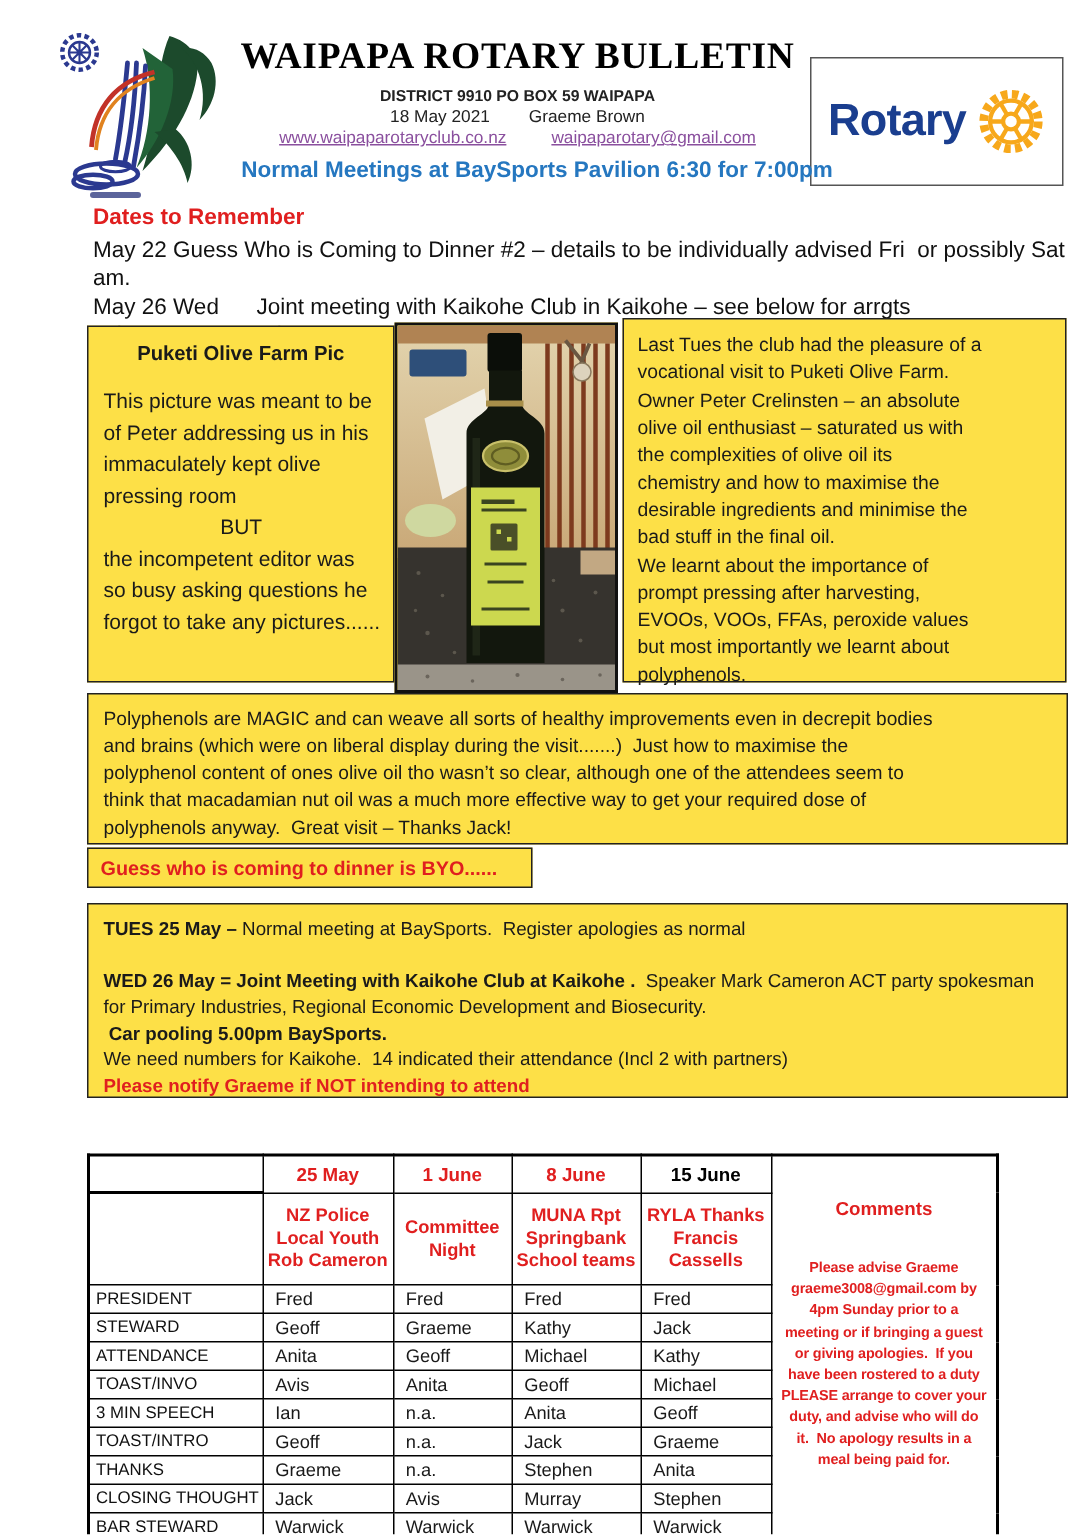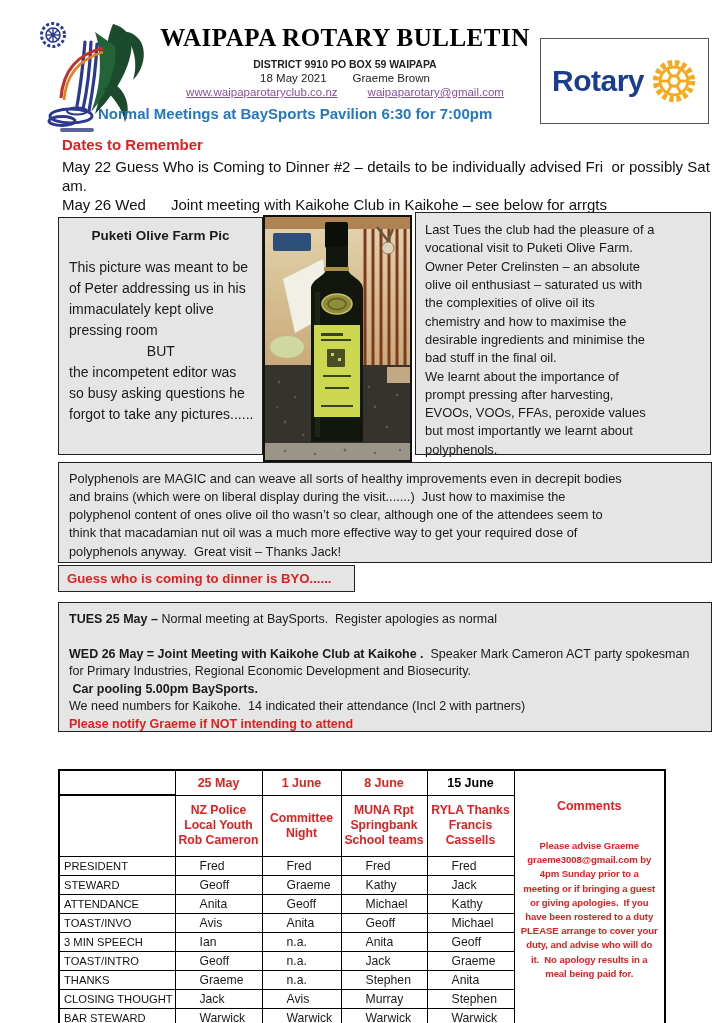--- a/index.html
+++ b/index.html
@@ -10,35 +10,35 @@
   .club-logo{position:absolute;left:33px;top:18px;width:127px;height:116px;}
   .hdr-center{position:absolute;left:125px;top:24px;width:440px;text-align:center;}
   .hdr-title{font-family:"Liberation Serif",serif;font-weight:bold;font-size:25px;
              letter-spacing:.5px;color:#000;white-space:nowrap;}
   .hdr-district{margin-top:6px;font-size:10.5px;font-weight:600;color:#222;}
   .hdr-dateline{margin-top:2px;font-size:11.5px;color:#222;}
   .hdr-dateline .gap{display:inline-block;width:26px;}
   .hdr-links{margin-top:2px;font-size:11.5px;}
   .hdr-links a{color:#8a4f9e;text-decoration:underline;}
   .hdr-links .gap{display:inline-block;width:30px;}
-  .meeting-note{position:absolute;left:98px;top:105px;width:520px;
+  .meeting-note{position:absolute;left:98px;top:105px;width:520px;text-align:center;
                 font-size:15px;font-weight:bold;color:#2577c0;}
   .rotary-box{position:absolute;left:540px;top:38px;width:167px;height:84px;
               border:1.5px solid #555;background:#fff;display:flex;align-items:center;
               justify-content:center;gap:7px;}
   .rotary-word{font-size:30px;font-weight:bold;color:#1a3e8f;letter-spacing:-.5px;}
   .logo-caption{position:absolute;left:60px;top:128px;width:34px;height:4px;background:#24307a;opacity:.75;border-radius:2px;}
 
   
   .dates{position:absolute;left:62px;top:136px;width:655px;}
   .dates-heading{color:#e01f1f;font-weight:bold;font-size:15px;margin-bottom:4px;}
   .date-line{font-weight:normal;font-size:15px;line-height:19px;color:#111;white-space:pre-wrap;}
 
   
-  .box{position:absolute;border:1.5px solid #222;background:#e5e5e5;box-sizing:border-box;}
+  .box{position:absolute;border:1.5px solid #222;background:#fde047;box-sizing:border-box;}
   .puketi-box{left:58px;top:217px;width:205px;height:238px;}
   .puketi-heading{text-align:center;font-weight:bold;font-size:13.5px;margin-top:10px;}
   .puketi-body{margin:14px 0 0 10px;font-size:14px;line-height:1.5;white-space:pre-wrap;}
   .photo-box{left:263px;top:215px;width:149px;height:247px;border:2px solid #111;}
   .report-box{left:415px;top:212px;width:296px;height:243px;padding:8px 9px;}
   .report-body{font-size:12.9px;line-height:1.42;white-space:pre-wrap;}
 
   
   .poly-box{left:58px;top:462px;width:654px;height:101px;padding:7px 10px;}
   .poly-body{font-size:12.8px;line-height:1.42;white-space:pre-wrap;}
@@ -56,21 +56,21 @@
   .roster td{border:1px solid #000;padding:0;vertical-align:middle;overflow:hidden;}
   .roster .c-role{width:116px;} .roster .c1{width:87px;} .roster .c2{width:79px;}
   .roster .c3{width:86px;} .roster .c4{width:87px;} .roster .c-com{width:151px;}
   tr.date-row td{height:23px;text-align:center;font-weight:bold;font-size:12.5px;color:#e01f1f;}
   tr.date-row td.thick-bottom{border-bottom:2.5px solid #000;}
   tr.date-row td.black-date{color:#000;}
   tr.topic-row td{height:60px;text-align:center;font-weight:bold;font-size:12.2px;
                   color:#e01f1f;line-height:1.25;white-space:pre-wrap;}
   tr.body-row td{height:18px;font-size:12.2px;}
   tr.body-row td.role{font-size:11.2px;padding-left:4px;color:#111;}
-  tr.body-row td.name{padding-left:24px;}
+  tr.body-row td.name{padding-left:8px;}
   td.comments-cell{vertical-align:top;text-align:center;color:#000;}
   .comments-heading{font-weight:bold;font-size:12.5px;margin-top:28px;}
   .comments-body{margin-top:26px;font-size:9.6px;line-height:1.48;letter-spacing:-.1px;
                  white-space:pre-wrap;padding:0 3px;}
 </style>
 </head>
 <body>
 
 <div class="page">
 

